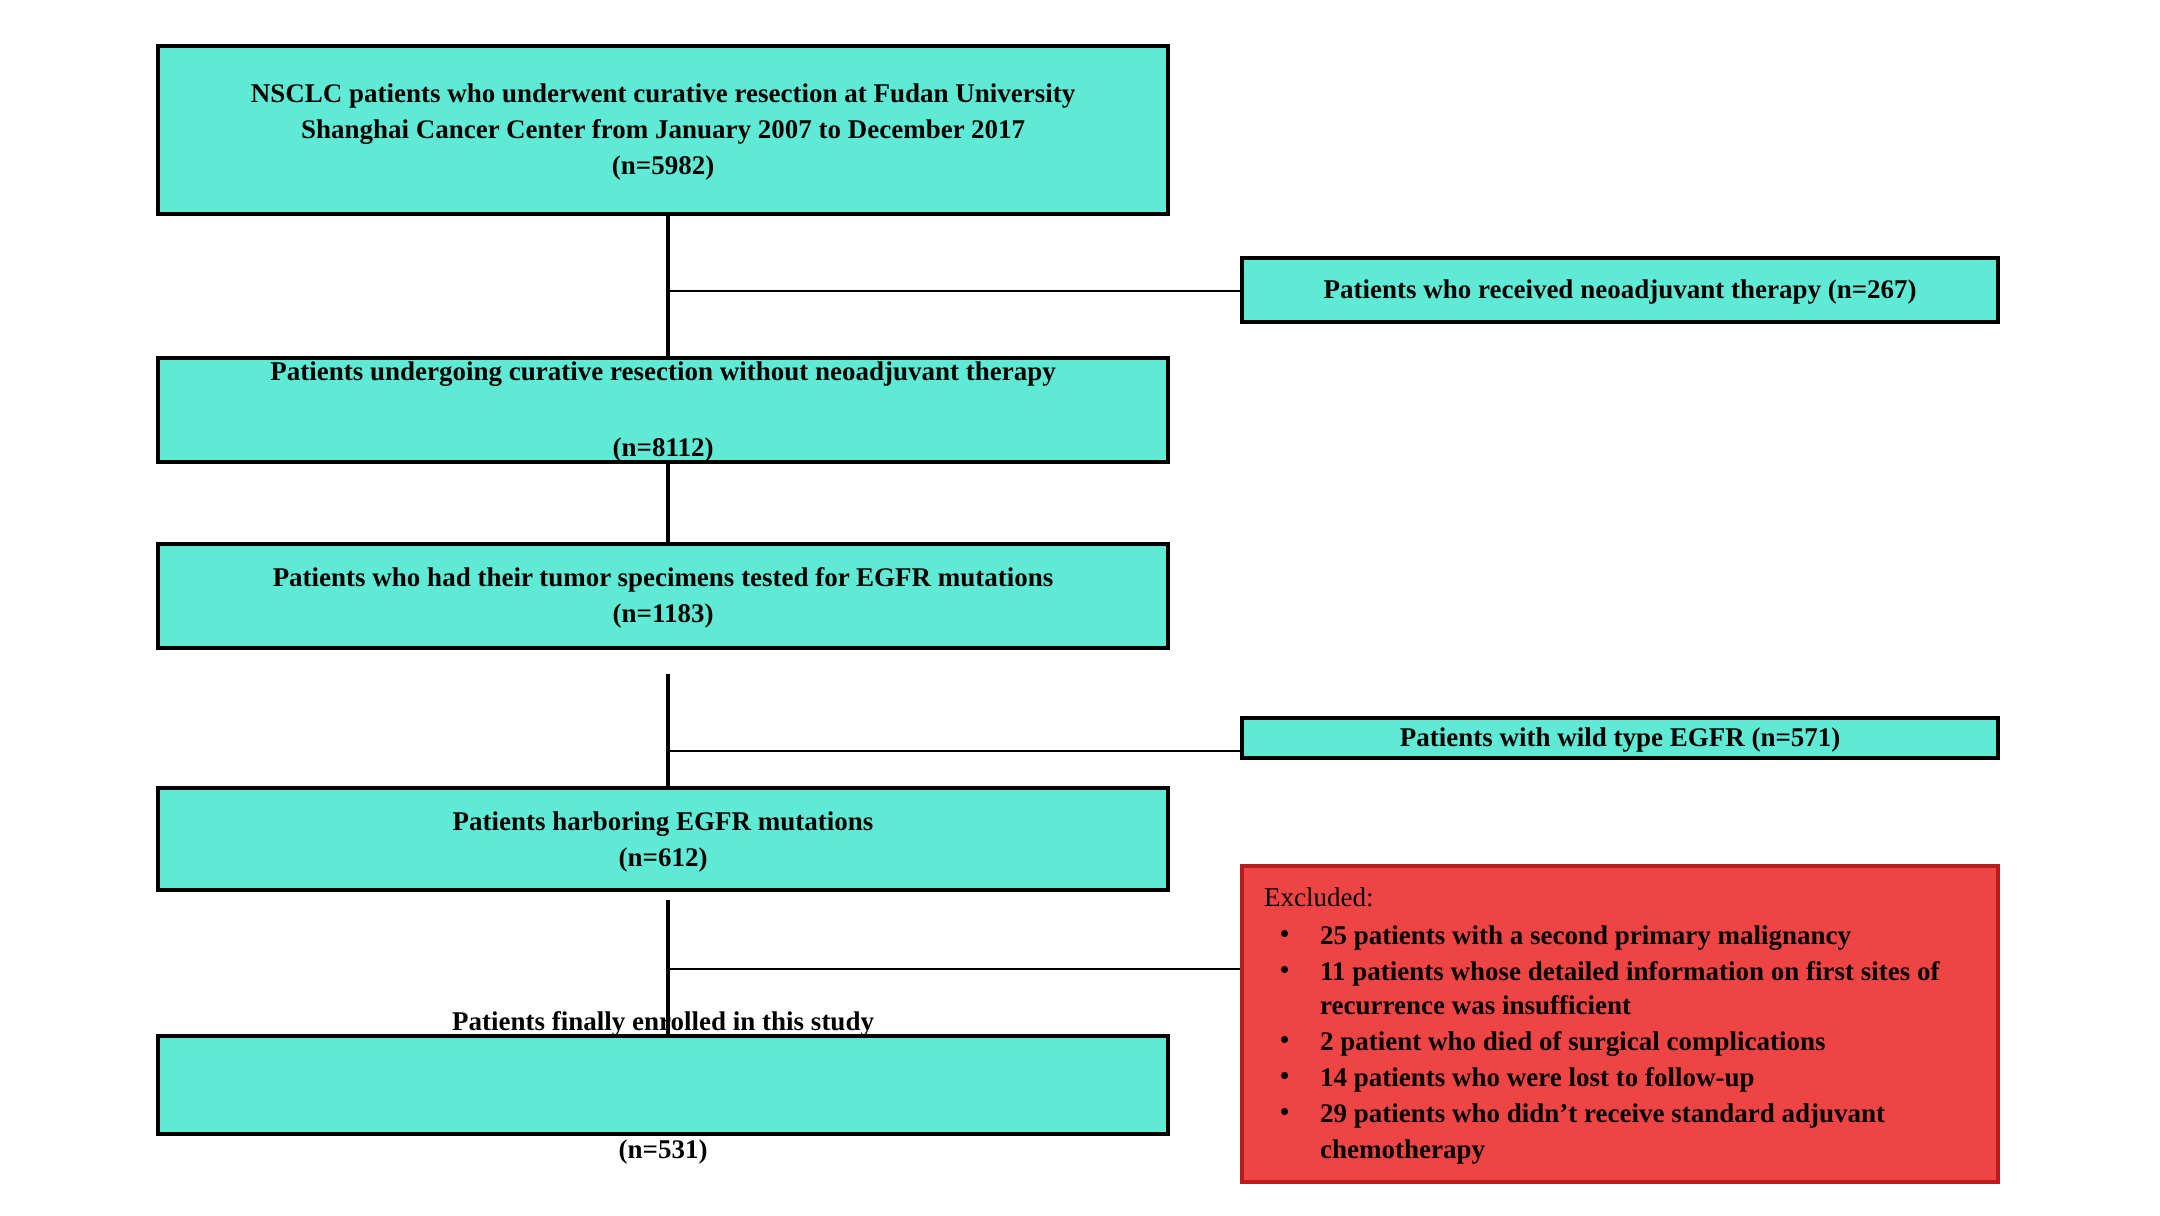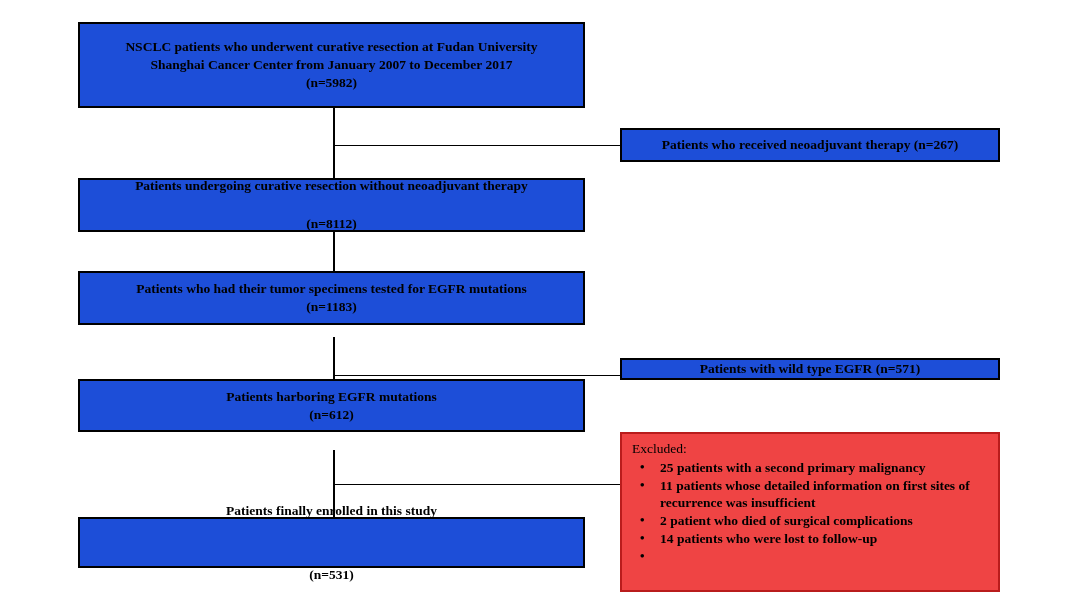--- a/index.html
+++ b/index.html
@@ -17,41 +17,41 @@
     height: 608px;
     background: #ffffff;
     overflow: hidden;
   }
 
   
   .box {
     position: absolute;
     box-sizing: border-box;
     border: 2px solid #000000;
-    background: #1d4ed8;
+    background: #5eead4;
     display: flex;
     flex-direction: column;
     justify-content: center;
     align-items: center;
     text-align: center;
     font-weight: bold;
     font-size: 13.5px;
     line-height: 1.32;
     padding: 2px 8px;
     z-index: 3;
   }
   .box .ln { display: block; white-space: nowrap; }
 
   .main-box { left: 78px; width: 507px; }
   .side-box { left: 620px; width: 380px; }
 
   #box-enrolled-total { top: 22px;  height: 86px; }
   #box-no-neoadjuvant { top: 178px; height: 54px; gap: 20px; }
   #box-egfr-tested    { top: 271px; height: 54px; }
-  #box-egfr-mutations { top: 379px; height: 53px; }
+  #box-egfr-mutations { top: 393px; height: 53px; }
   #box-final-enrolled { top: 517px; height: 51px; gap: 46px; }
 
   #box-neoadjuvant-excluded { top: 128px; height: 34px; }
   #box-wildtype-excluded    { top: 358px; height: 22px; }
 
   
   #box-excluded-list {
     position: absolute;
     left: 620px;
     top: 432px;
@@ -161,17 +161,18 @@
       <li>
         <span class="bullet">•</span>
         <span>2 patient who died of surgical complications</span>
       </li>
       <li>
         <span class="bullet">•</span>
         <span>14 patients who were lost to follow-up</span>
       </li>
       <li>
         <span class="bullet">•</span>
+        <span>29 patients who didn’t receive standard adjuvant chemotherapy</span>
       </li>
     </ul>
   </div>
 
 </div>
 
 </body></html>

